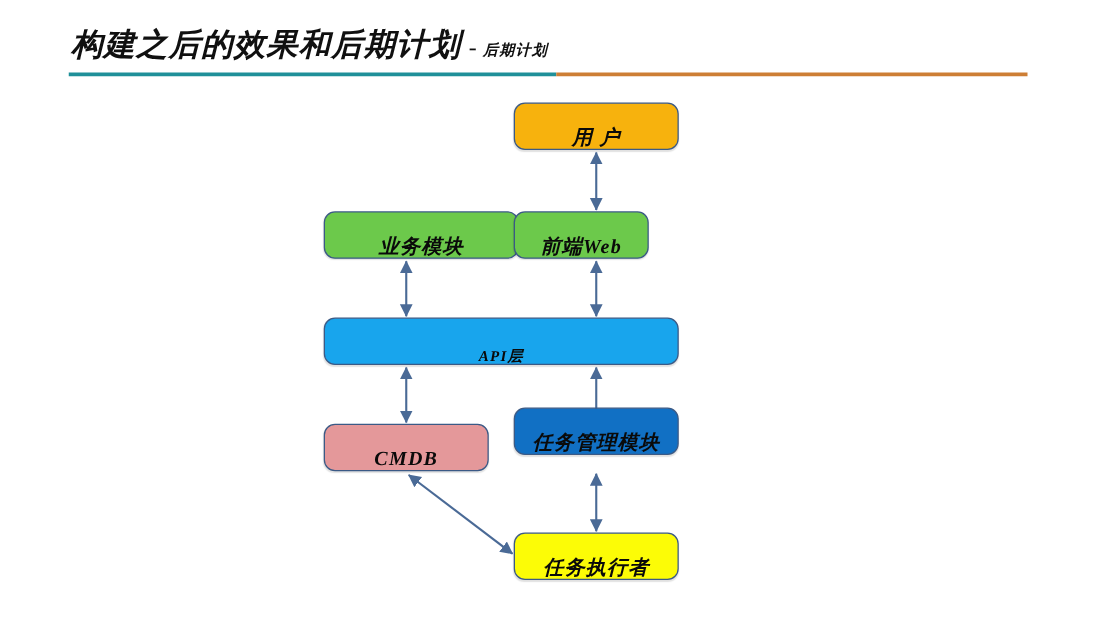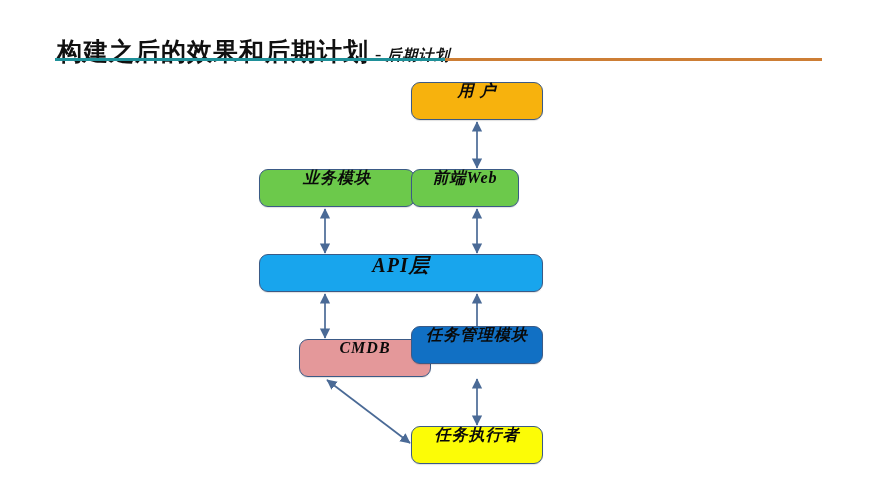--- a/index.html
+++ b/index.html
@@ -32,31 +32,31 @@
     display: flex;
     align-items: baseline;
     white-space: nowrap;
   }
   #title-main {
     font-family: "Liberation Serif", "DejaVu Serif", serif;
     font-size: 25px;
     font-weight: bold;
     color: #101010;
     letter-spacing: 1px;
-    margin-top: 16px;
+    font-style: italic;
   }
   #title-sep {
     font-size: 19px;
     color: #101010;
     margin: 0 5px 0 6px;
     font-weight: normal;
   }
   #title-sub {
     font-family: "Liberation Serif", "DejaVu Serif", serif;
-    font-size: 15px;
+    font-size: 12px;
     font-weight: bold;
     color: #101010;
     letter-spacing: 1px;
     font-style: italic;
   }
   .rule {
     position: absolute;
     height: 3px;
     top: 58px;
   }
@@ -79,52 +79,52 @@
     height: 494px;
     pointer-events: none;
   }
 
   .node {
     position: absolute;
     box-sizing: border-box;
     border-radius: 9px;
     border: 1.6px solid #3b5a86;
     display: flex;
-    align-items: flex-start;
+    align-items: flex-end;
     justify-content: center;
     text-align: center;
     font-weight: bold;
     color: #0a0a0a;
     font-family: "Liberation Serif", "DejaVu Serif", serif;
     font-style: italic;
     letter-spacing: 1px;
     box-shadow: 0 1px 1px rgba(0,0,0,0.12);
   }
 
   
   #node-user      { left: 411px; top: 82px;  width: 132px; height: 38px; }
   #node-business  { left: 259px; top: 169px; width: 156px; height: 38px; }
   #node-frontend  { left: 411px; top: 169px; width: 108px; height: 38px; }
   #node-api       { left: 259px; top: 254px; width: 284px; height: 38px; }
-  #node-cmdb      { left: 259px; top: 339px; width: 132px; height: 38px; margin-left: 40px; }
+  #node-cmdb      { left: 259px; top: 339px; width: 132px; height: 38px; }
   #node-taskmgr   { left: 411px; top: 326px; width: 132px; height: 38px; }
   #node-executor  { left: 411px; top: 426px; width: 132px; height: 38px; }
 
   
   #node-user     { background: #f7b20d; }
   #node-business { background: #6cc94b; }
   #node-frontend { background: #6cc94b; }
   #node-api      { background: #18a5ed; }
   #node-cmdb     { background: #e4989a; }
   #node-taskmgr  { background: #1170c4; }
   #node-executor { background: #fcfc06; }
 
   .node-label { display: block; font-size: 16px; line-height: 1; }
   #node-user .node-label { letter-spacing: 1px; }
-  #node-api .node-label  { font-size: 20px; font-family: Liberation Serif, serif; }
+  #node-api .node-label  { font-size: 12px; font-family: Liberation Serif, serif; }
 </style>
 </head>
 <body>
 
 <div id="title-block">
   <div id="title-text-row">
     <span id="title-main">构建之后的效果和后期计划</span>
     <span id="title-sep">-</span>
     <span id="title-sub">后期计划</span>
   </div>

